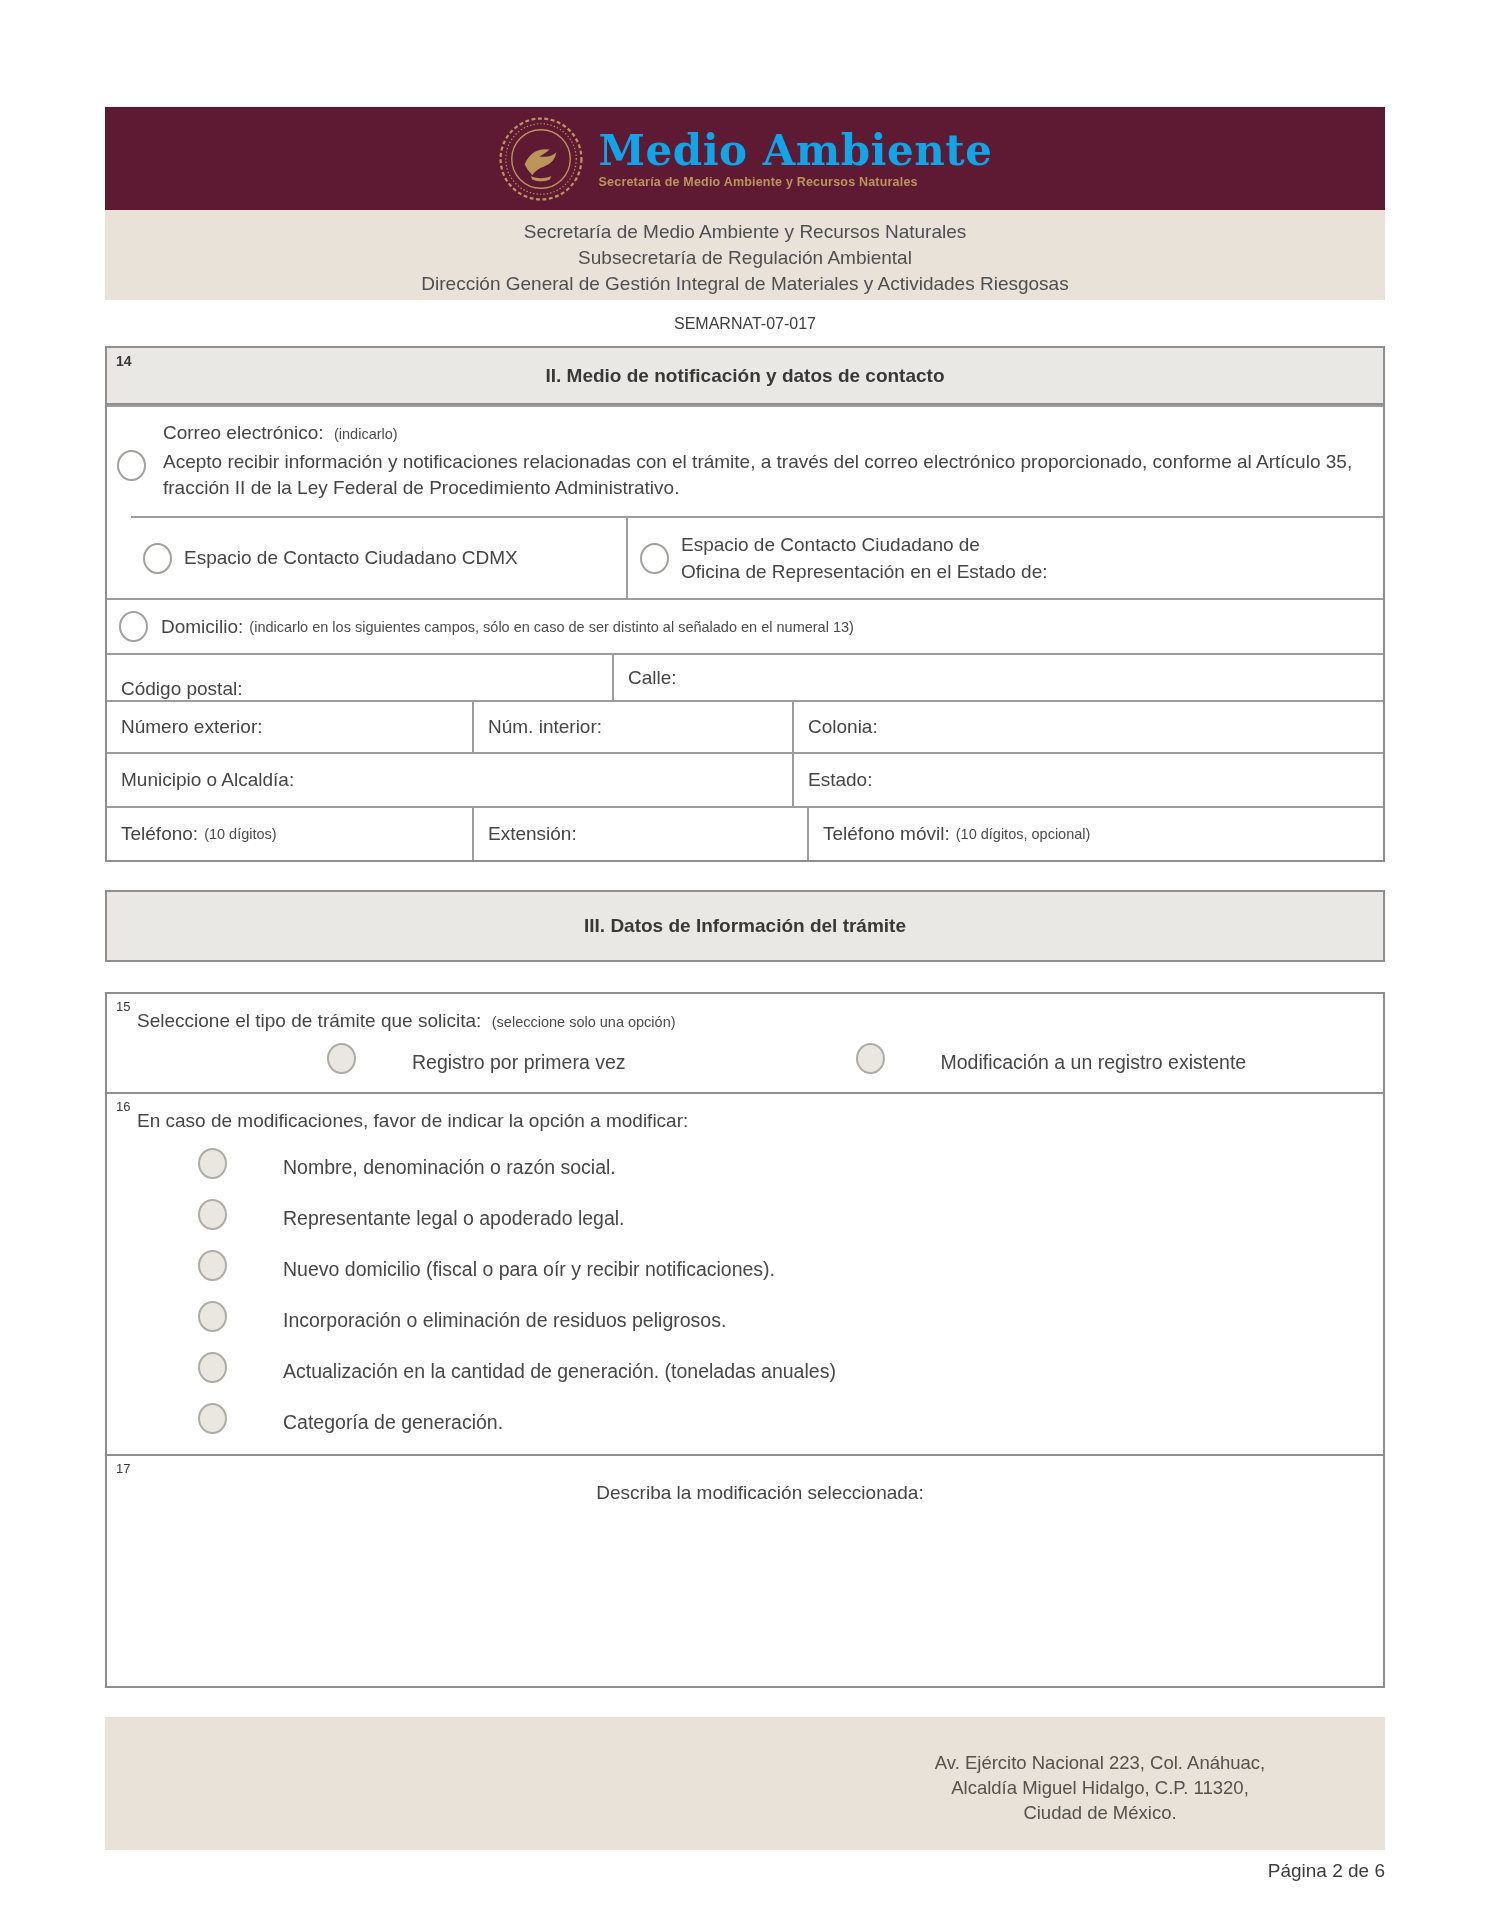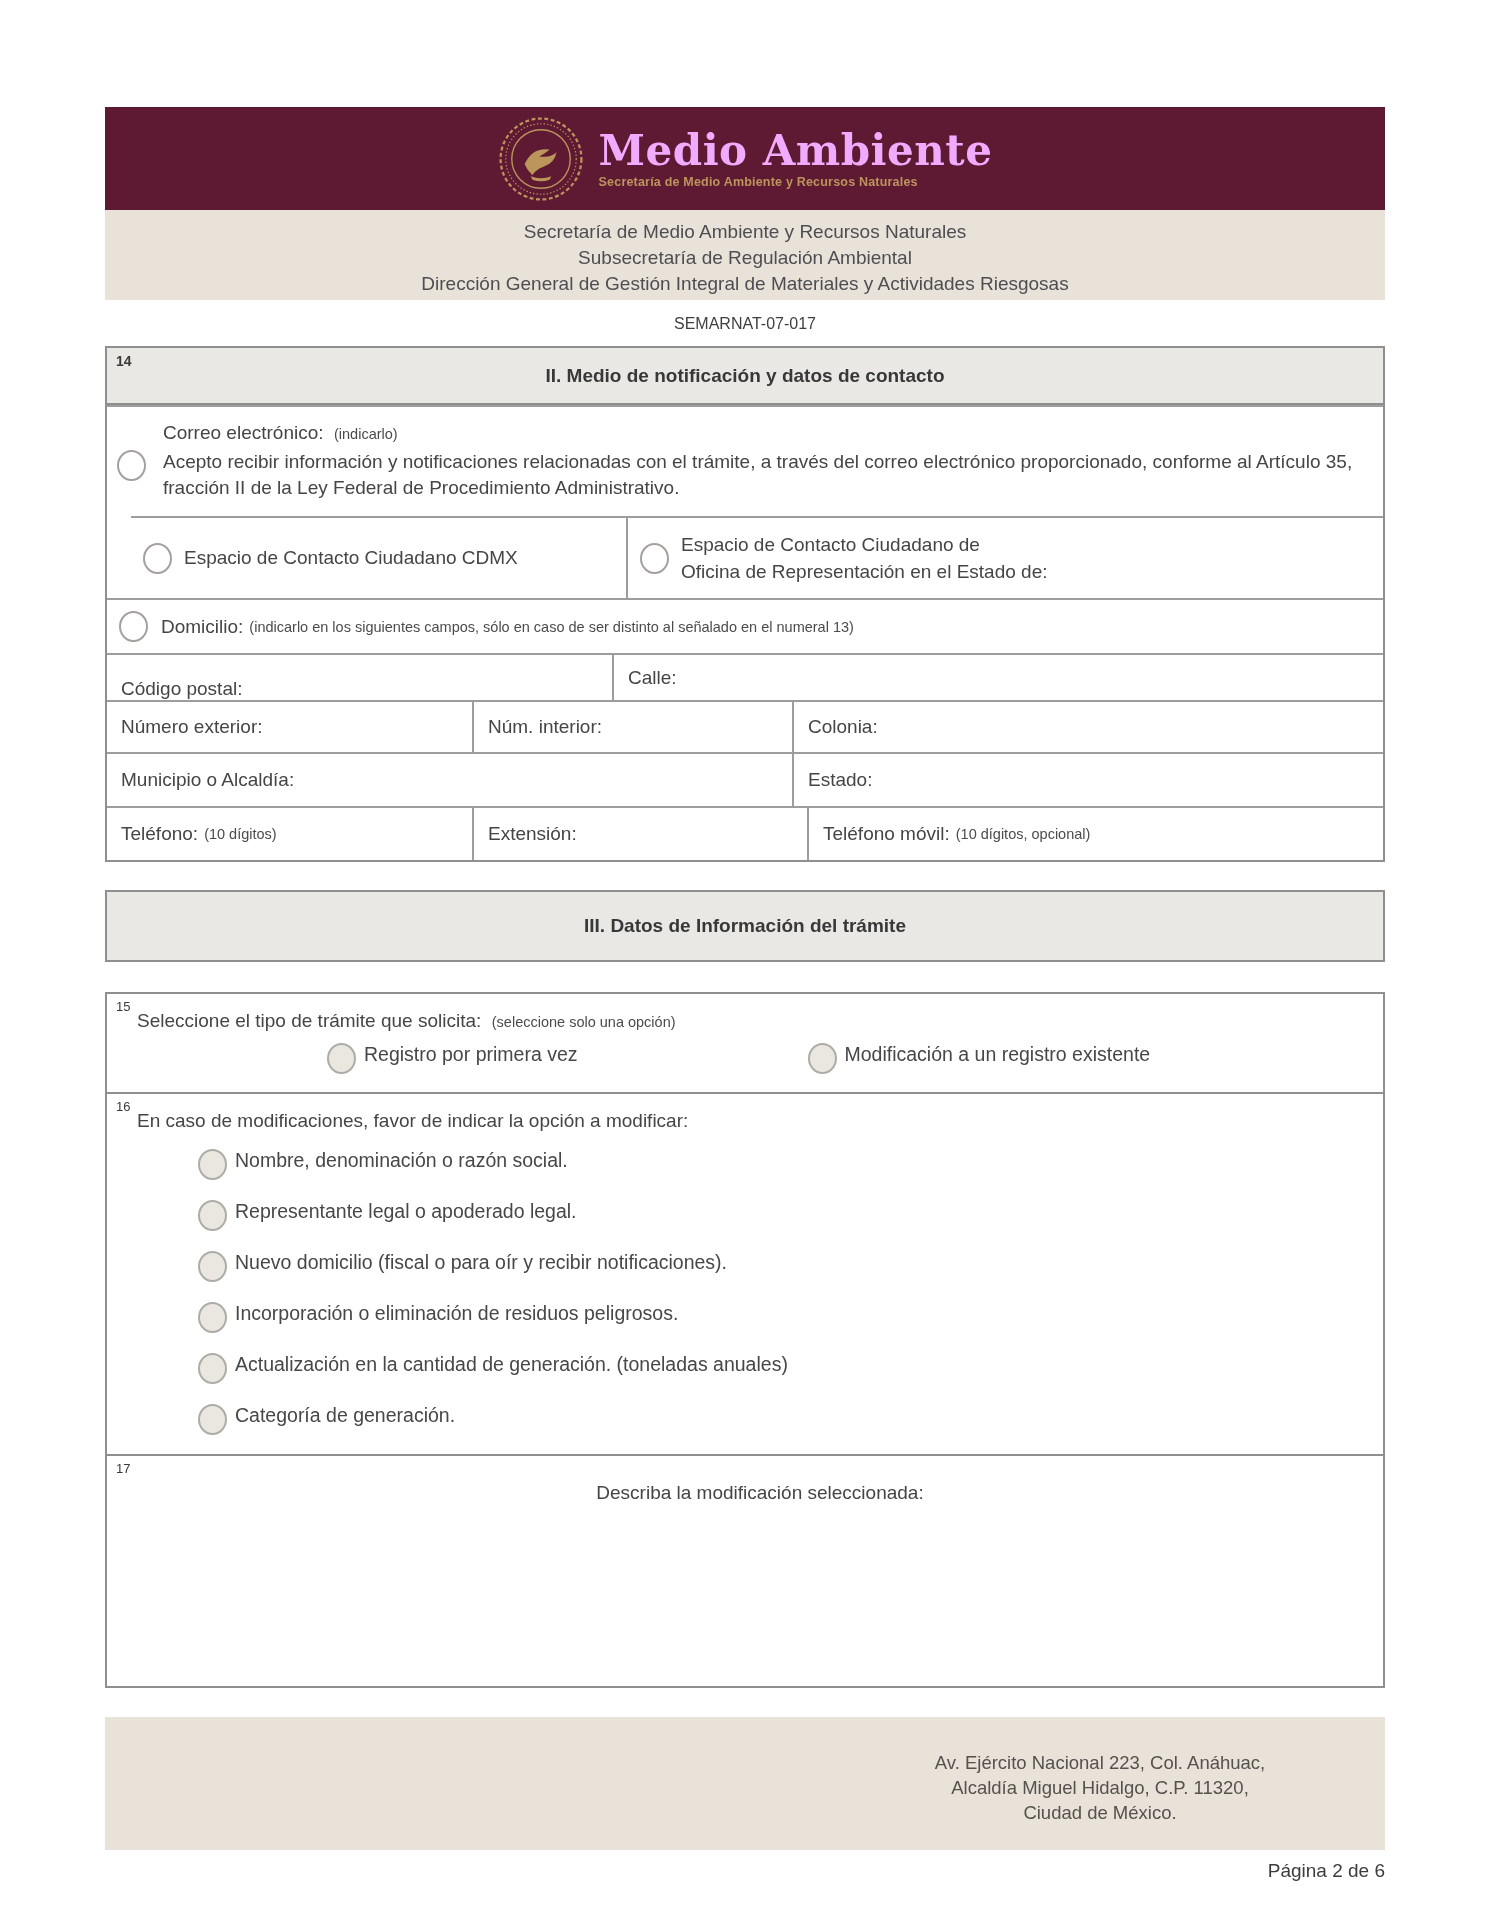--- a/index.html
+++ b/index.html
@@ -17,21 +17,21 @@
   body{font-family:"Liberation Sans","DejaVu Sans",sans-serif;color:var(--text);}
   .page{position:relative;width:1490px;height:1906px;background:#ffffff;overflow:hidden;}
   .content{position:absolute;left:105px;top:0;width:1280px;}
 
   
   .brand-band{margin-top:107px;height:103px;background:var(--maroon);
     display:flex;align-items:center;justify-content:center;gap:15px;}
   .seal{flex:0 0 auto;}
   .brand-text{display:flex;flex-direction:column;justify-content:center;}
   .brand-title{font-family:"DejaVu Serif","Liberation Serif",serif;font-weight:700;
-    font-size:42px;line-height:44px;color:#f0abfc;letter-spacing:.5px;}
+    font-size:42px;line-height:44px;color:#0ea5e9;letter-spacing:.5px;}
   .brand-subtitle{margin-top:2px;font-size:12.5px;font-weight:700;color:var(--gold);letter-spacing:.2px;}
 
   .org-band{height:90px;background:var(--beige);text-align:center;padding-top:9px;}
   .org-band div{font-size:19px;line-height:26px;color:#4e4e52;}
 
   .form-code{margin-top:15px;text-align:center;font-size:16px;color:#3f3f3f;}
 
   
   .sec-box{border:2px solid var(--border);background:#ffffff;}
   .sec-head{position:relative;height:57px;background:var(--headfill);
@@ -73,21 +73,21 @@
   .hint.inl{margin-left:6px;}
 
   
   .sec3head{margin-top:28px;height:72px;background:var(--headfill);
     display:flex;align-items:center;justify-content:center;}
 
   
   .tramite{margin-top:30px;}
   .b15{position:relative;height:98px;padding:16px 0 0 30px;}
   .b15 .optrow{display:flex;align-items:center;margin-top:11px;}
-  .opt{display:flex;align-items:flex-start;}
+  .opt{display:flex;align-items:flex-end;gap:48px;}
   .opt .radio{margin-right:8px;}
   .opt .olabel{font-size:19.5px;color:#474747;}
   .b15 .opt1{margin-left:190px;}
   .b15 .opt2{margin-left:230px;}
   .b16{position:relative;height:362px;padding:16px 0 0 30px;border-top:2px solid var(--border);}
   .b16 .optlist{margin:17px 0 0 61px;}
   .b16 .opt{height:30px;margin-bottom:21px;}
   .b17{position:relative;height:232px;padding:26px 0 0 30px;border-top:2px solid var(--border);text-align:center;}
 
   

